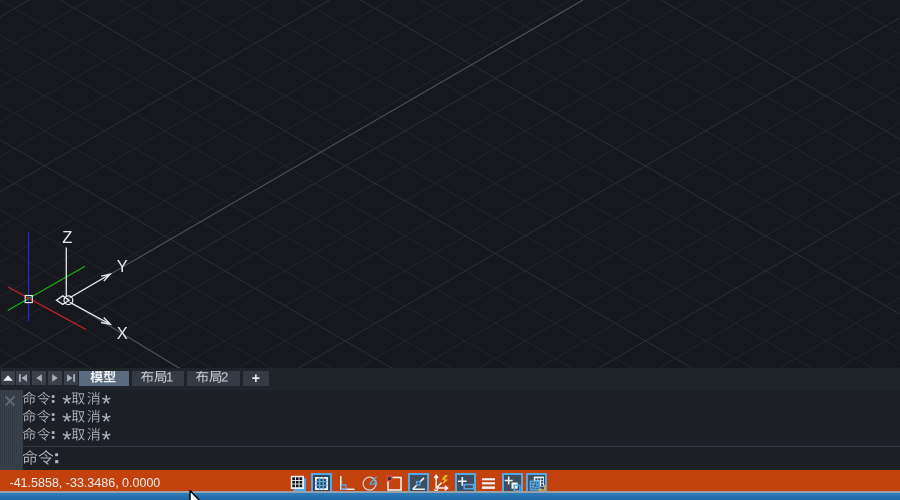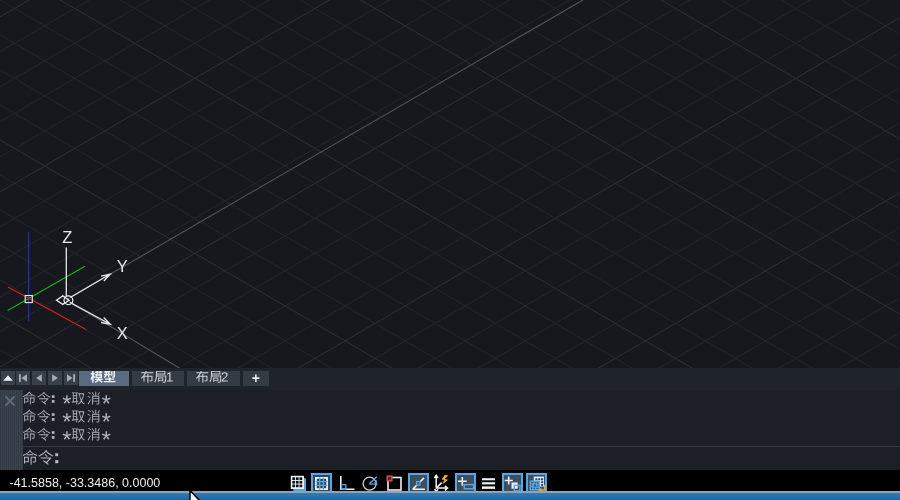--- a/index.html
+++ b/index.html
@@ -106,21 +106,21 @@
         <g transform="translate(-1.1,73.5)">
           <g fill="#b4bac2">
             <path transform="translate(0,0) scale(0.01600,-0.01600)" d="M298 574V512H693V574ZM131 425V-1H193V85H431V425ZM193 365H367V146H193ZM542 425V-79H607V365H809V141C809 129 805 125 791 124C776 124 727 124 668 125C676 106 685 81 688 62C765 62 813 62 840 73C867 85 874 104 874 142V425ZM504 850C412 714 221 585 37 534C51 517 67 489 76 469C232 521 394 625 502 743C603 627 763 523 915 474C926 494 947 523 965 539C805 581 633 683 541 789L558 811Z"></path>
             <path transform="translate(16,0) scale(0.01600,-0.01600)" d="M402 563C459 518 526 451 556 407L607 449C576 493 507 557 450 601ZM170 376V311H722C663 249 584 171 513 102C461 138 407 173 359 202L311 155C421 86 562 -17 629 -83L681 -28C652 -2 613 30 568 63C665 159 776 270 851 349L801 380L789 376ZM511 841C407 699 220 562 37 485C56 469 75 445 86 429C237 500 390 607 503 729C616 611 785 493 921 431C933 449 955 477 972 491C828 548 649 664 545 776L571 810Z"></path>
             <rect x="33.3" y="-10.2" width="2.9" height="2.9"></rect>
             <rect x="33.3" y="-3.4" width="3.1" height="3.1"></rect>
           </g>
         </g>
       </svg>
     </div>
-<div style="position:absolute;left:0;top:470px;width:900px;height:21.3px;background:#000000">
+<div style="position:absolute;left:0;top:470px;width:900px;height:21.3px;background:#c2410c">
       <div style="position:absolute;left:9.5px;top:5.9px;color:#e9ecef;font:12.5px 'Liberation Sans',sans-serif">-41.5858, -33.3486, 0.0000</div>
     </div>
     <svg width="16" height="16" viewBox="0 0 16 16" style="position:absolute;left:289.9px;top:475.0px">
       <rect x="3.3" y="3.3" width="13" height="13" fill="#54a9e4"></rect>
       <rect x="0.8" y="0.8" width="13.2" height="13.2" fill="#eef1f4"></rect>
       <rect x="2.3" y="2.3" width="2.7" height="2.7" fill="#10141a"></rect>
       <rect x="2.3" y="5.9" width="2.7" height="2.7" fill="#10141a"></rect>
       <rect x="2.3" y="9.5" width="2.7" height="2.7" fill="#10141a"></rect>
       <rect x="5.9" y="2.3" width="2.7" height="2.7" fill="#10141a"></rect>
       <rect x="5.9" y="5.9" width="2.7" height="2.7" fill="#10141a"></rect>

